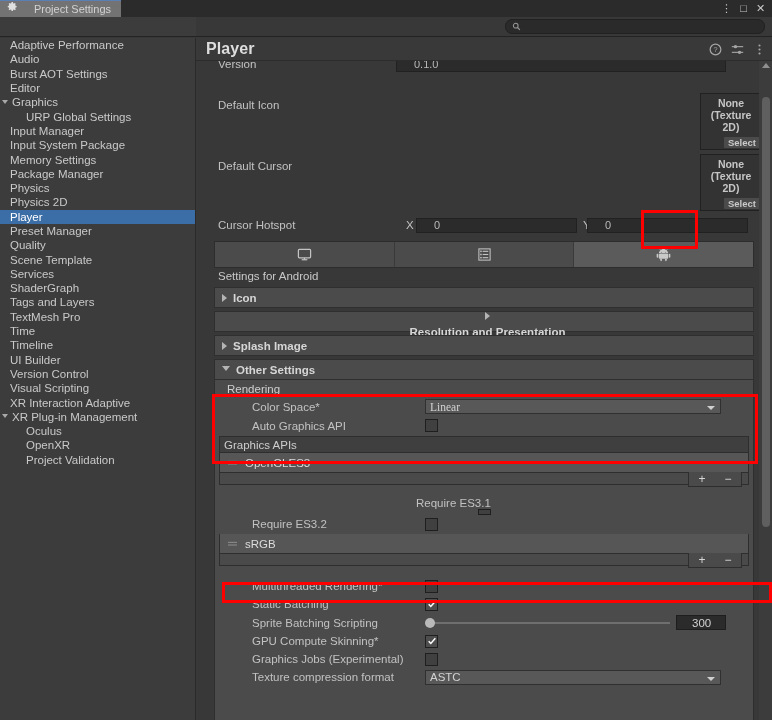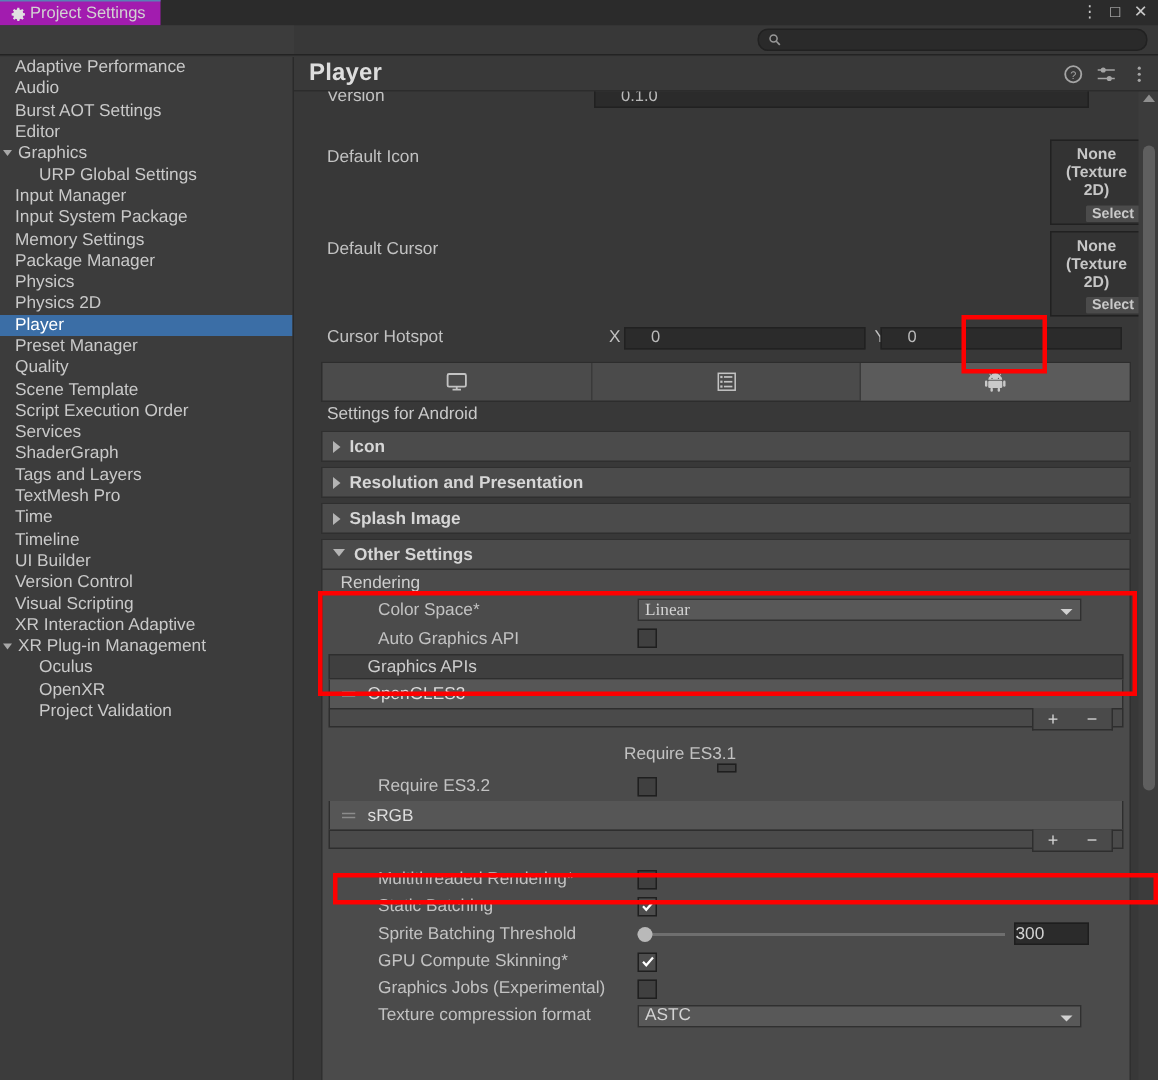--- a/index.html
+++ b/index.html
@@ -14,23 +14,23 @@
   .window { position: relative; width: 772px; height: 720px; background: #383838; }
 
   
   .titlebar {
     position: absolute; left: 0; top: 0; width: 772px; height: 17px;
     background: #2b2b2b;
     display: flex; align-items: stretch;
   }
   .tab {
     position: relative;
-    display: flex; align-items: center; gap: 2px;
+    display: flex; align-items: flex-start; gap: 16px;
     padding: 0 10px 0 7px;
-    background: #a21caf;
+    background: #737373;
     height: 17px;
     color: #d2d2d2;
     font-size: 11px;
     border-top: 1px solid #5a7fb5;
   }
   .tab-gear { width: 11px; height: 11px; display: block; }
   .tab-label { line-height: 17px; }
   .titlebar-spacer { flex: 1; }
   .winctl {
     display: flex; align-items: center; gap: 0px; padding-right: 3px;
@@ -171,21 +171,21 @@
   .sectionbody {
     position: absolute; left: 18px; width: 540px;
     background: #4b4b4b; border-left: 1px solid #2f2f2f; border-right: 1px solid #2f2f2f;
   }
 
   .grouphead { font-size: 11.5px; color: #cecece; padding-left: 12px; }
 
   
   .listhead {
     background: #3f3f3f; border: 1px solid #2e2e2e; height: 17px;
-    display: flex; align-items: center; padding-left: 25px;
+    display: flex; align-items: center; padding-left: 4px;
     font-size: 11.5px; color: #cdcdcd;
   }
   .listrow {
     background: #565656; border-left: 1px solid #2e2e2e; border-right: 1px solid #2e2e2e;
     height: 19px; display: flex; align-items: center; gap: 8px; padding-left: 8px;
     font-size: 11.5px; color: #dcdcdc;
   }
   .grip { width: 9px; height: 7px; display: block; opacity: .6; }
   .listfoot {
     background: #4a4a4a; border: 1px solid #2e2e2e;
@@ -198,21 +198,21 @@
     color: #d6d6d6; font-size: 12px; line-height: 1;
   }
 
   
   .slider { position: relative; height: 13px; display: flex; align-items: center; }
   .slider .track { position: absolute; left: 0; right: 0; height: 2px; background: #6f6f6f; }
   .slider .knob { position: absolute; left: 0; width: 10px; height: 10px; border-radius: 50%; background: #b9b9b9; }
 
   .numfield {
     background: #2b2b2b; border: 1px solid #1e1e1e; height: 15px; width: 50px;
-    color: #d2d2d2; font-size: 11.5px; display: flex; align-items: center; padding-left: 0;
+    color: #d2d2d2; font-size: 11.5px; display: flex; align-items: center; padding-left: 15px;
   }
 
   
   .redbox { position: absolute; border: 3px solid #fe0000; pointer-events: none; }
 
   
   .vscroll {
     position: absolute; right: 0; top: 0; width: 13px; height: 659px; background: #3c3c3c;
   }
   .vscroll .thumb {
@@ -297,23 +297,20 @@
         <span class="nav-text">Player</span>
       </div>
       <div class="nav-item">
         <span class="nav-text">Preset Manager</span>
       </div>
       <div class="nav-item">
         <span class="nav-text">Quality</span>
       </div>
       <div class="nav-item">
         <span class="nav-text">Scene Template</span>
-      </div>
-      <div class="nav-item">
-        <span class="nav-text">Script Execution Order</span>
       </div>
       <div class="nav-item">
         <span class="nav-text">Services</span>
       </div>
       <div class="nav-item">
         <span class="nav-text">ShaderGraph</span>
       </div>
       <div class="nav-item">
         <span class="nav-text">Tags and Layers</span>
       </div>
@@ -439,21 +436,21 @@
           </svg>
         </div>
       </div>
 
       <div class="settings-for">Settings for Android</div>
 
       <div class="foldout" style="top:226px;">
         <span class="tri"></span>
         <span class="ftext">Icon</span>
       </div>
-      <div class="foldout" style="top:250px;">
+      <div class="foldout" style="top:250px;flex-direction:column;">
         <span class="tri"></span>
         <span class="ftext">Resolution and Presentation</span>
       </div>
       <div class="foldout" style="top:274px;">
         <span class="tri"></span>
         <span class="ftext">Splash Image</span>
       </div>
       <div class="foldout" style="top:298px;">
         <span class="tri open"></span>
         <span class="ftext">Other Settings</span>
@@ -532,21 +529,21 @@
         <div class="row" style="height:18px;">
           <span class="lbl sub" style="width:210px;">Static Batching</span>
           <div class="checkbox checked">
             <svg class="tick" viewBox="0 0 12 12">
               <polyline points="2,6.2 4.6,9 10,2.8" fill="none" stroke="#ffffff" stroke-width="1.8"></polyline>
             </svg>
           </div>
         </div>
 
         <div class="row" style="height:19px;">
-          <span class="lbl sub" style="width:210px;">Sprite Batching Threshold</span>
+          <span class="lbl sub" style="width:210px;">Sprite Batching Scripting</span>
           <div class="slider" style="width:245px;">
             <div class="track"></div>
             <div class="knob"></div>
           </div>
           <div class="numfield" style="margin-left:6px;">300</div>
         </div>
 
         <div class="row" style="height:18px;">
           <span class="lbl sub" style="width:210px;">GPU Compute Skinning*</span>
           <div class="checkbox checked">

